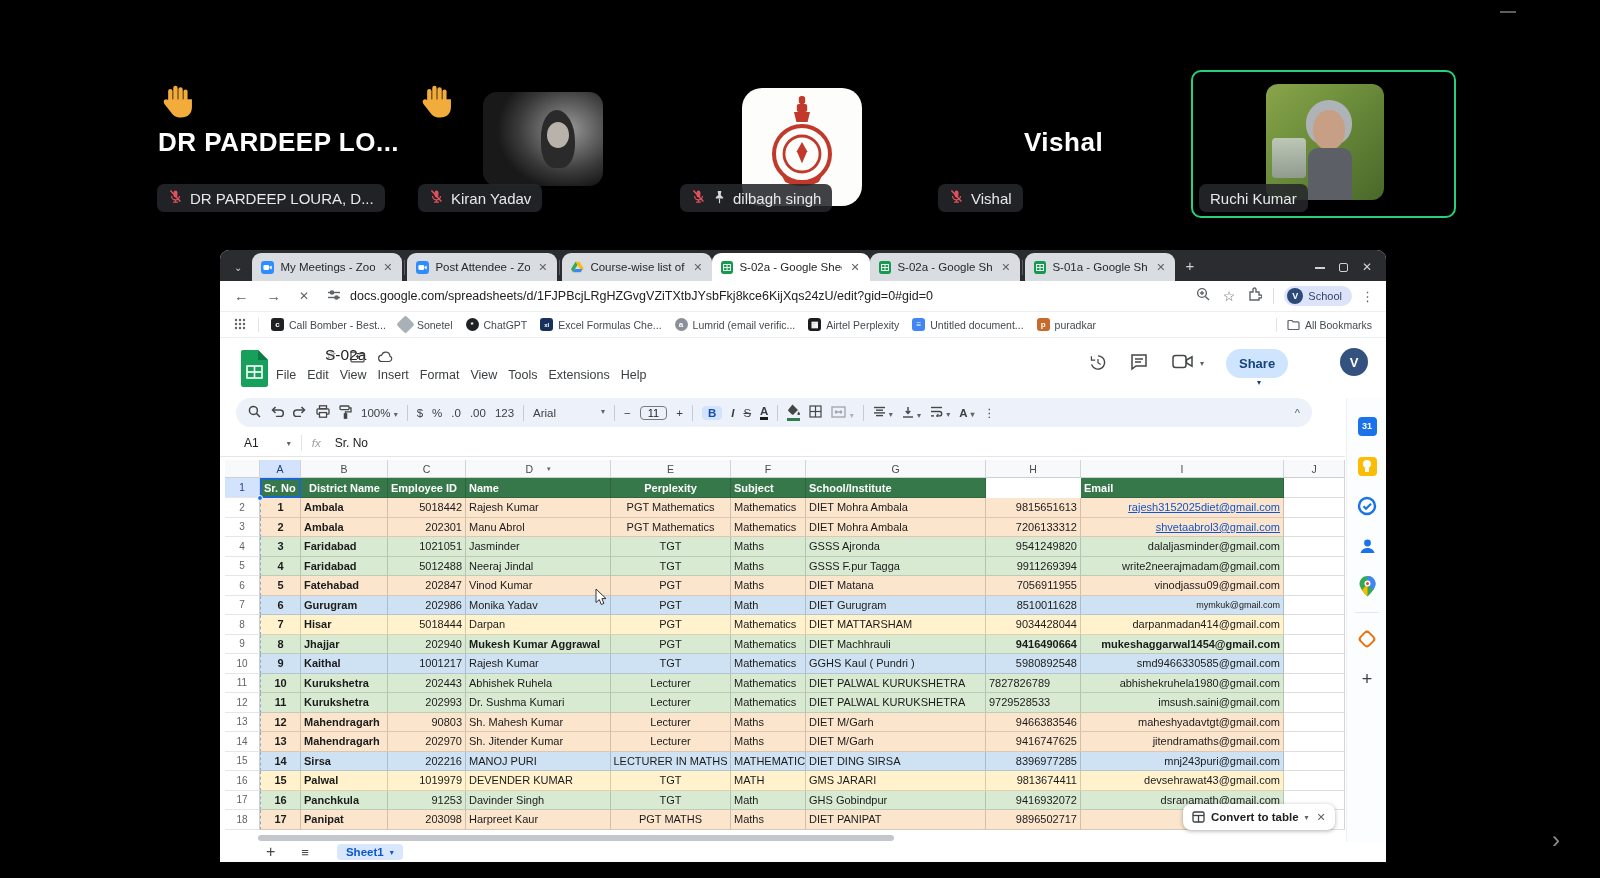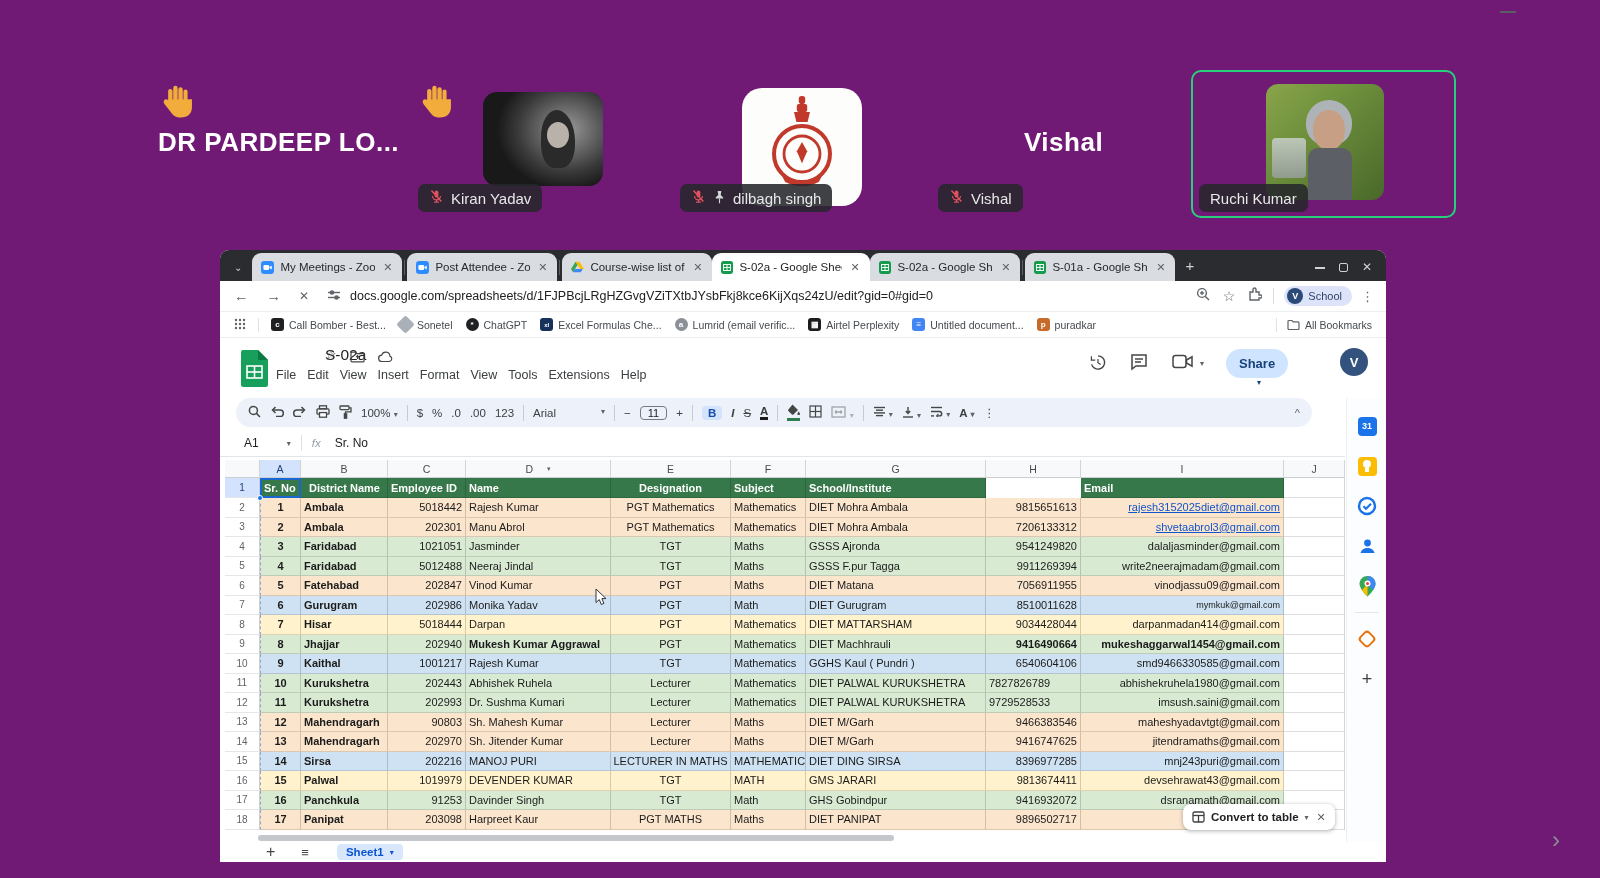--- a/index.html
+++ b/index.html
@@ -1,17 +1,17 @@
 <!DOCTYPE html>
 <html><head>
 <meta charset="utf-8">
 <style>
   html,body{margin:0;padding:0;background:#101113;}
   *{box-sizing:border-box;font-family:"Liberation Sans",sans-serif;}
-  #stage{position:relative;width:1600px;height:878px;background:#701a75;overflow:hidden;}
+  #stage{position:relative;width:1600px;height:878px;background:#000000;overflow:hidden;}
   .ab{position:absolute;}
   
   .plate{display:flex;align-items:center;gap:7px;height:28px;padding:0 11px;background:rgba(38,39,43,.88);border-radius:7px;color:#e8e8e8;font-size:15px;white-space:nowrap;}
   .bigname{color:#fff;font-size:26px;font-weight:700;letter-spacing:.5px;white-space:nowrap;}
   .avatar{border-radius:14px;overflow:hidden;}
   .active-tile{border:2.5px solid #27d17c;border-radius:10px;}
   
   #browser{left:220px;top:250px;width:1166px;height:612px;background:#fff;border-radius:9px 9px 0 0;}
   #tabstrip{left:0;top:0;width:100%;height:31px;background:#2a2c2f;border-radius:9px 9px 0 0;display:flex;align-items:flex-end;padding-left:10px;}
   .tab{height:28px;display:flex;align-items:center;gap:6px;padding:0 8px 0 9px;border-radius:9px 9px 0 0;font-size:11.5px;}
@@ -65,20 +65,30 @@
         <g fill="#f2ac3c">
           <rect x="3.2" y="3.5" width="3" height="12" rx="1.5"></rect>
           <rect x="6.7" y="1.2" width="3" height="14" rx="1.5"></rect>
           <rect x="10.2" y="2.2" width="3" height="13" rx="1.5"></rect>
           <rect x="13.7" y="3.8" width="2.8" height="11" rx="1.4"></rect>
           <path d="M3.2 11c-2.4-1.6-4 .8-2.4 2.8l4.3 5.6c1.7 2.3 3.4 3.6 6.9 3.6 4.6 0 7.5-2.7 7.5-7.2v-5.4l-16.3.2z"></path>
         </g>
       </svg>
   </div>
   <div class="ab bigname" style="left:158px;top:127px;">DR PARDEEP LO...</div>
+  <div class="ab plate" style="left:157px;top:184px;">
+    <span><svg width="15" height="15" viewBox="0 0 16 16">
+          <rect x="6" y="1.5" width="4" height="7.5" rx="2" fill="#e0525e"></rect>
+          <path d="M3.8 7.5a4.2 4.2 0 0 0 8.4 0" stroke="#e0525e" stroke-width="1.3" fill="none"></path>
+          <line x1="8" y1="11.7" x2="8" y2="14" stroke="#e0525e" stroke-width="1.3"></line>
+          <line x1="5.4" y1="14" x2="10.6" y2="14" stroke="#e0525e" stroke-width="1.3"></line>
+          <line x1="2.6" y1="1.6" x2="13.2" y2="13.4" stroke="#e0525e" stroke-width="1.6"></line>
+        </svg></span>
+    <span>DR PARDEEP LOURA, D...</span>
+  </div>
 
   <div class="ab" style="left:422px;top:84px;">
     <svg width="36" height="38" viewBox="0 0 24 26">
         <g fill="#f2ac3c">
           <rect x="3.2" y="3.5" width="3" height="12" rx="1.5"></rect>
           <rect x="6.7" y="1.2" width="3" height="14" rx="1.5"></rect>
           <rect x="10.2" y="2.2" width="3" height="13" rx="1.5"></rect>
           <rect x="13.7" y="3.8" width="2.8" height="11" rx="1.4"></rect>
           <path d="M3.2 11c-2.4-1.6-4 .8-2.4 2.8l4.3 5.6c1.7 2.3 3.4 3.6 6.9 3.6 4.6 0 7.5-2.7 7.5-7.2v-5.4l-16.3.2z"></path>
         </g>
@@ -495,21 +505,21 @@
           <div class="gc colhd" style="width: 95px; flex: 0 0 auto;">H</div>
           <div class="gc colhd" style="width: 203px; flex: 0 0 auto;">I</div>
           <div class="gc colhd" style="width: 61px; flex: 0 0 auto;">J</div>
         </div>
         <div class="grow" style="height: 20px;">
           <div class="gc rowhd hl" style="width: 35px; flex: 0 0 auto;">1</div>
           <div class="gc shead dashL" style="width: 41px; flex: 0 0 auto;">Sr. No</div>
           <div class="gc shead" style="width: 87px; flex: 0 0 auto; padding-left: 8px;">District Name</div>
           <div class="gc shead" style="width: 78px; flex: 0 0 auto;">Employee ID</div>
           <div class="gc shead" style="width: 145px; flex: 0 0 auto;">Name</div>
-          <div class="gc shead tC" style="width: 120px; flex: 0 0 auto;">Designation</div>
+          <div class="gc shead tC" style="width: 120px; flex: 0 0 auto;">Perplexity</div>
           <div class="gc shead" style="width: 75px; flex: 0 0 auto;">Subject</div>
           <div class="gc shead" style="width: 180px; flex: 0 0 auto;">School/Institute</div>
           <div class="gc shead tR" style="width: 95px; flex: 0 0 auto; margin-top: 40px;">Mobile Number</div>
           <div class="gc shead" style="width: 203px; flex: 0 0 auto;">Email</div>
           <div class="gc plain" style="width: 61px; flex: 0 0 auto;"></div>
         </div>
         <div class="grow" style="height: 19.5px;">
           <div class="gc rowhd" style="width: 35px; flex: 0 0 auto;">2</div>
           <div class="gc peach tC bold dashL" style="width: 41px; flex: 0 0 auto;">1</div>
           <div class="gc peach bold" style="width: 87px; flex: 0 0 auto;">Ambala</div>
@@ -615,21 +625,21 @@
         </div>
         <div class="grow" style="height: 19.5px;">
           <div class="gc rowhd" style="width: 35px; flex: 0 0 auto;">10</div>
           <div class="gc blue tC bold dashL" style="width: 41px; flex: 0 0 auto;">9</div>
           <div class="gc blue bold" style="width: 87px; flex: 0 0 auto;">Kaithal</div>
           <div class="gc blue tR" style="width: 78px; flex: 0 0 auto;">1001217</div>
           <div class="gc blue" style="width: 145px; flex: 0 0 auto;">Rajesh Kumar</div>
           <div class="gc blue tC" style="width: 120px; flex: 0 0 auto;">TGT</div>
           <div class="gc blue" style="width: 75px; flex: 0 0 auto;">Mathematics</div>
           <div class="gc blue" style="width: 180px; flex: 0 0 auto;">GGHS Kaul ( Pundri )</div>
-          <div class="gc blue tR" style="width: 95px; flex: 0 0 auto;">6540604106</div>
+          <div class="gc blue tR" style="width: 95px; flex: 0 0 auto;">5980892548</div>
           <div class="gc blue tR" style="width: 203px; flex: 0 0 auto;">smd9466330585@gmail.com</div>
           <div class="gc plain" style="width: 61px; flex: 0 0 auto;"></div>
         </div>
         <div class="grow" style="height: 19.5px;">
           <div class="gc rowhd" style="width: 35px; flex: 0 0 auto;">11</div>
           <div class="gc green tC bold dashL" style="width: 41px; flex: 0 0 auto;">10</div>
           <div class="gc green bold" style="width: 87px; flex: 0 0 auto;">Kurukshetra</div>
           <div class="gc green tR" style="width: 78px; flex: 0 0 auto;">202443</div>
           <div class="gc green" style="width: 145px; flex: 0 0 auto;">Abhishek Ruhela</div>
           <div class="gc green tC" style="width: 120px; flex: 0 0 auto;">Lecturer</div>

